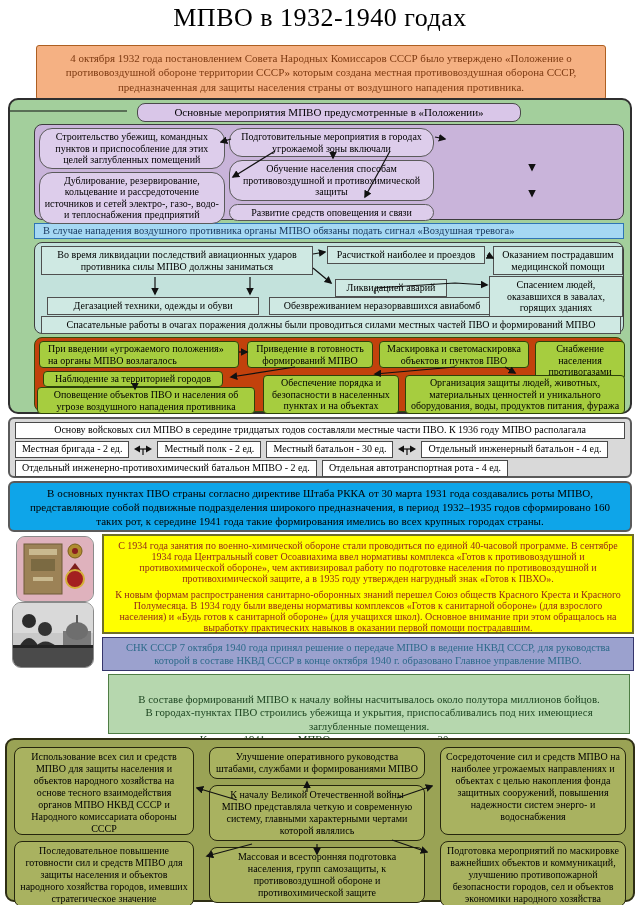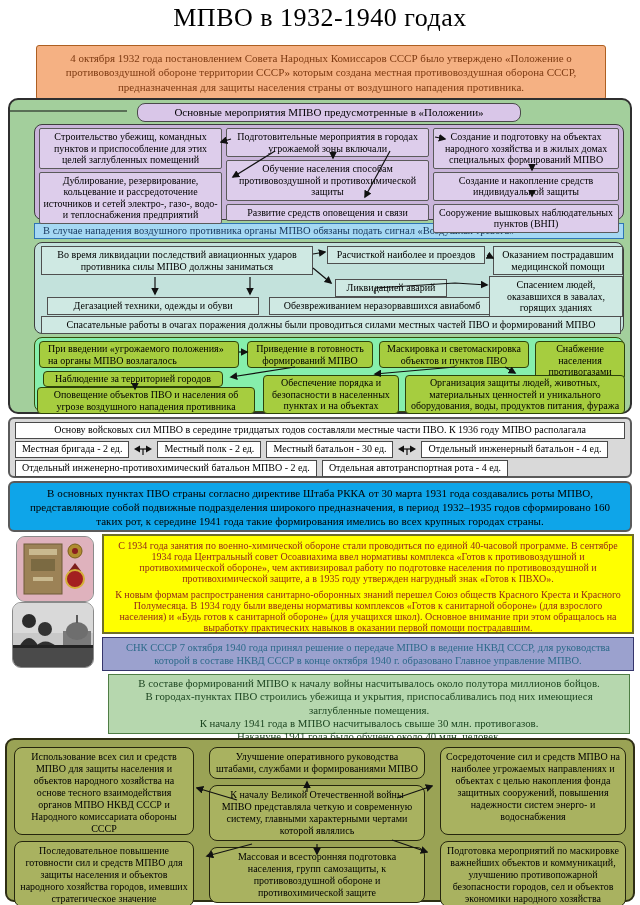--- a/index.html
+++ b/index.html
@@ -11,29 +11,29 @@
 
   
   .main{position:absolute;left:8px;right:8px;top:98px;height:316px;background:#a3cf9c;border:2px solid #2f2f2f;
         border-radius:10px;box-sizing:border-box;padding:3px 6px 3px 24px;}
   .pill{width:382px;margin:0 auto;background:#d9c6e8;border:1.2px solid #4a4a4a;border-radius:8px;
         font-size:11px;text-align:center;height:17px;line-height:16px;margin-bottom:2px;}
   .purple{position:relative;background:#c9b4da;border:1.5px solid #3d3d3d;border-radius:8px;height:96px;
           box-sizing:border-box;padding:3px 4px;display:flex;gap:4px;margin-bottom:3px;}
   .pcol{display:flex;flex-direction:column;gap:3px;position:relative;z-index:1;}
   .pcol1{width:32%;} .pcol2{width:35.5%;} .pcol3{width:32.5%;}
-  .pbox{background:#ddcdeb;border:1px solid #5a5a5a;border-radius:2px;font-size:10px;line-height:1.15;
+  .pbox{background:#ddcdeb;border:1px solid #5a5a5a;border-radius:13px;font-size:10px;line-height:1.15;
         text-align:center;padding:2px 3px;}
   .alarm{background:#a5d8f3;border:1px solid #2e74b5;font-size:10.5px;height:16px;line-height:14px;
          padding-left:8px;color:#17365d;margin-bottom:3px;box-sizing:border-box;}
   .teal{position:relative;background:#c3e2dc;border:1.5px solid #3d3d3d;border-radius:8px;height:92px;
         box-sizing:border-box;margin-bottom:3px;}
   .tbox{position:absolute;background:#cfe9e3;border:1px solid #4f4f4f;border-radius:0;font-size:10px;
         line-height:1.15;text-align:center;padding:2px 3px;box-sizing:border-box;z-index:1;}
-  .olive{position:relative;background:#86efac;border:1.5px solid #374d0b;border-radius:8px;height:75px;
+  .olive{position:relative;background:#c2410c;border:1.5px solid #374d0b;border-radius:8px;height:75px;
          box-sizing:border-box;}
   .obox{position:absolute;background:#a6cd3f;border:1px solid #2c420a;border-radius:4px;font-size:10px;
         line-height:1.15;text-align:center;padding:1px 3px;box-sizing:border-box;z-index:1;}
   .overlay{position:absolute;inset:0;pointer-events:none;z-index:2;}
 
   
   .forces{position:absolute;left:8px;right:8px;top:417px;height:61px;background:#d9d9d9;border:2px solid #5a5a5a;
           border-radius:6px;box-sizing:border-box;padding:3px 5px;}
   .frow{display:flex;gap:5px;margin-bottom:2px;align-items:center;}
   .fbox{background:#fff;border:1px solid #4a4a4a;font-size:10px;padding:0 6px;text-align:center;height:15px;line-height:14px;white-space:nowrap;}
@@ -44,21 +44,21 @@
   
   .mid{position:absolute;left:0;right:0;top:534px;height:137px;}
   .photo{position:absolute;border:1px solid #8a8a8a;border-radius:9px;overflow:hidden;background:#ccc;}
   .yellow{position:absolute;left:102px;right:6px;top:0;height:100px;background:#ffff00;border:2px solid #6f6f28;
           box-sizing:border-box;color:#932a1c;font-size:10px;line-height:1.1;text-align:center;padding:4px 10px;}
   .yellow .para{margin-bottom:5px;}
   .nkvd{position:absolute;left:102px;right:6px;top:103px;height:34px;background:#9ba1ce;border:1.5px solid #35356b;
         box-sizing:border-box;color:#2d6a8a;font-size:10.5px;line-height:1.25;text-align:center;padding:3px 10px;}
 
   .stats{position:absolute;left:108px;right:10px;top:674px;height:60px;background:#b6d7ae;border:1.5px solid #4f7d45;
-         box-sizing:border-box;color:#1d4521;font-size:10.8px;line-height:1.23;text-align:center;padding:2px 8px;}
+         box-sizing:border-box;color:#1d4521;font-size:10.8px;line-height:1.23;text-align:center;padding:18px 8px;}
 
   
   .bottom{position:absolute;left:5px;right:5px;top:738px;height:164px;background:#9aa355;border:2px solid #2e2e14;
           border-radius:9px;box-sizing:border-box;padding:7px 7px;display:flex;gap:15px;}
   .bcol{display:flex;flex-direction:column;gap:6px;position:relative;z-index:1;}
   .bcol1{width:30%;} .bcol2{width:36%;justify-content:space-between;} .bcol3{width:31%;}
   .bbox{background:#a9b260;border:1.5px solid #26260e;border-radius:8px;font-size:10px;line-height:1.2;
         text-align:center;padding:3px 5px;}
   svg{display:block;}
 </style>
@@ -107,25 +107,20 @@
         </g>
       </svg>
       <div class="pcol pcol1">
         <div class="pbox">Строительство убежищ, командных пунктов и приспособление для этих целей заглубленных помещений</div>
         <div class="pbox">Дублирование, резервирование, кольцевание и рассредоточение источников и сетей электро-, газо-, водо- и теплоснабжения предприятий</div>
       </div>
       <div class="pcol pcol2">
         <div class="pbox">Подготовительные мероприятия в городах угрожаемой зоны включали</div>
         <div class="pbox">Обучение населения способам противовоздушной и противохимической защиты</div>
         <div class="pbox">Развитие средств оповещения и связи</div>
-      </div>
-      <div class="pcol pcol3">
-        <div class="pbox">Создание и подготовку на объектах народного хозяйства и в жилых домах специальных формирований МПВО</div>
-        <div class="pbox">Создание и накопление средств индивидуальной защиты</div>
-        <div class="pbox">Сооружение вышковых наблюдательных пунктов (ВНП)</div>
       </div>
     </div>
 
     <div class="alarm">В случае нападения воздушного противника органы МПВО обязаны подать сигнал «Воздушная тревога»</div>
 
     <div class="teal">
       <svg class="overlay" width="594" height="92" viewBox="0 0 594 92">
         <defs>
             <marker id="ah2" viewBox="0 0 10 10" refX="8" refY="5" markerWidth="6.5" markerHeight="6.5" orient="auto-start-reverse">
               <path d="M0,0L10,5L0,10z" fill="#111"></path>

